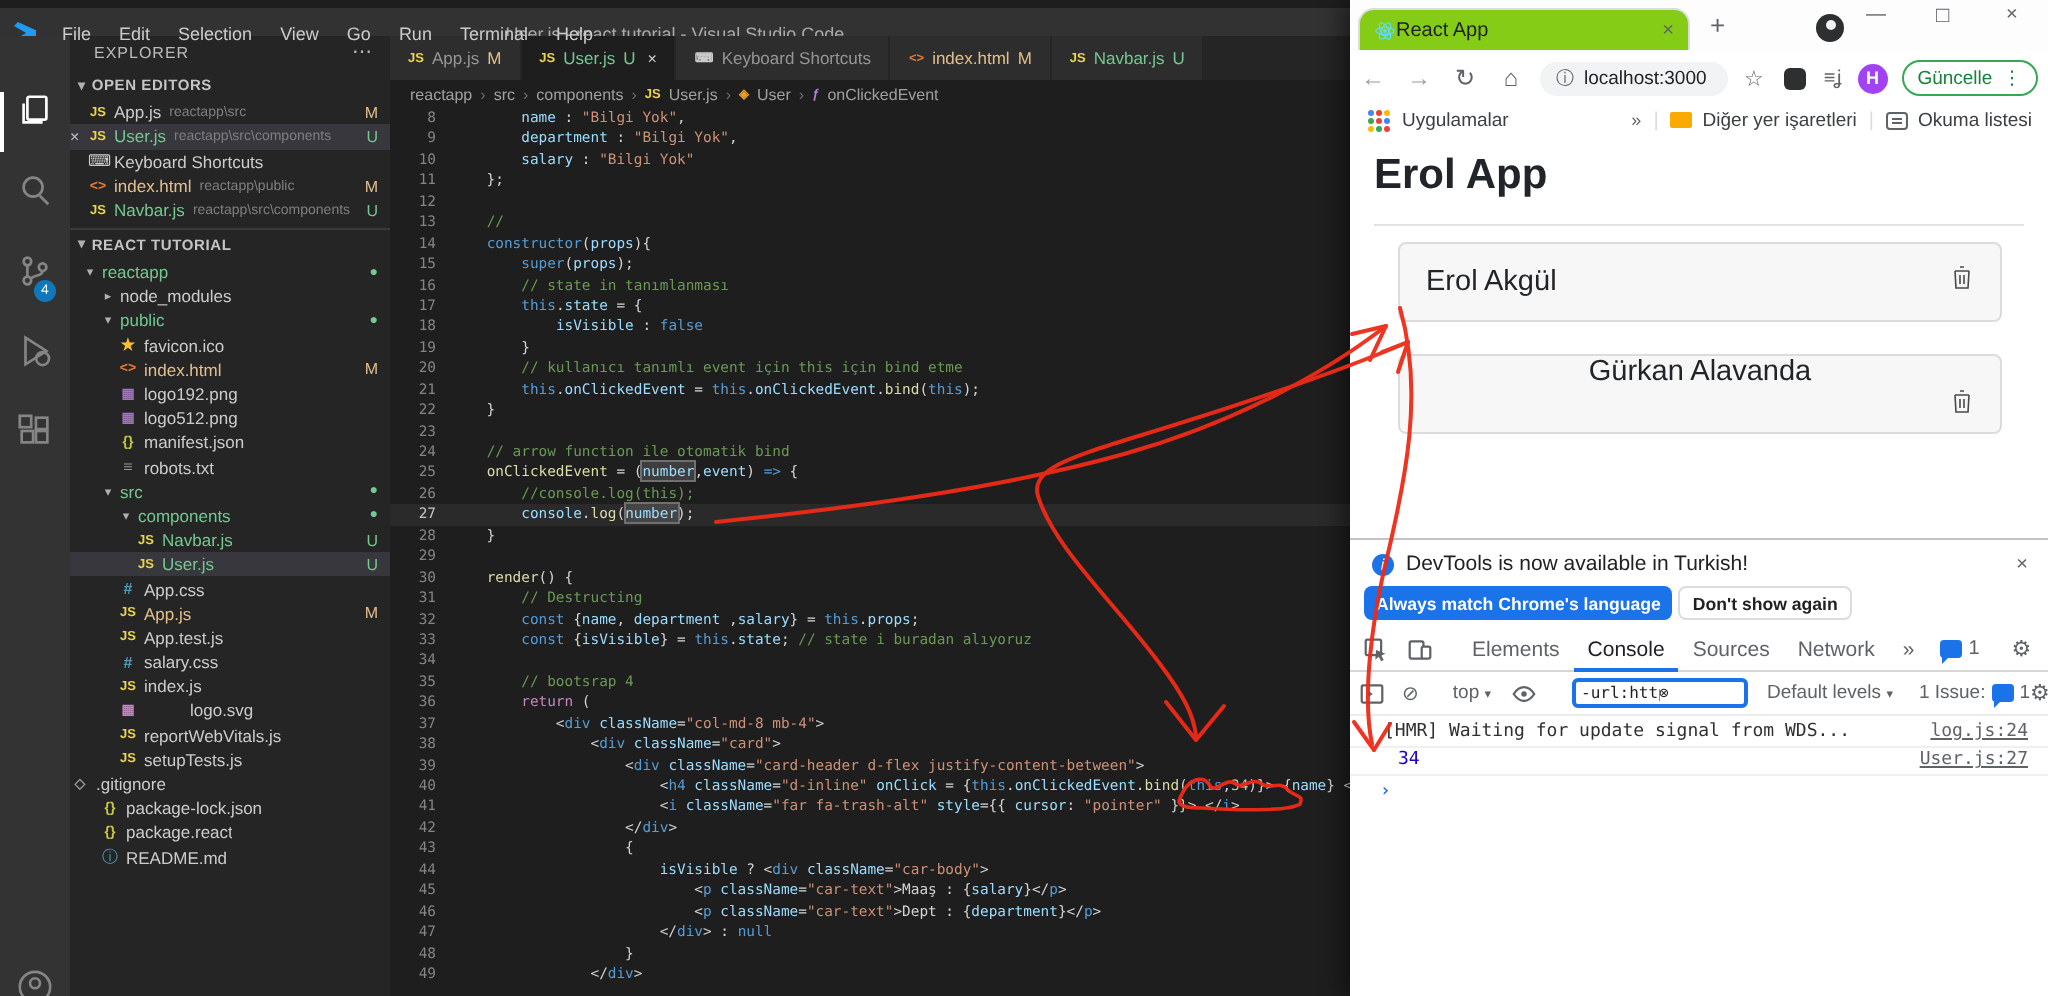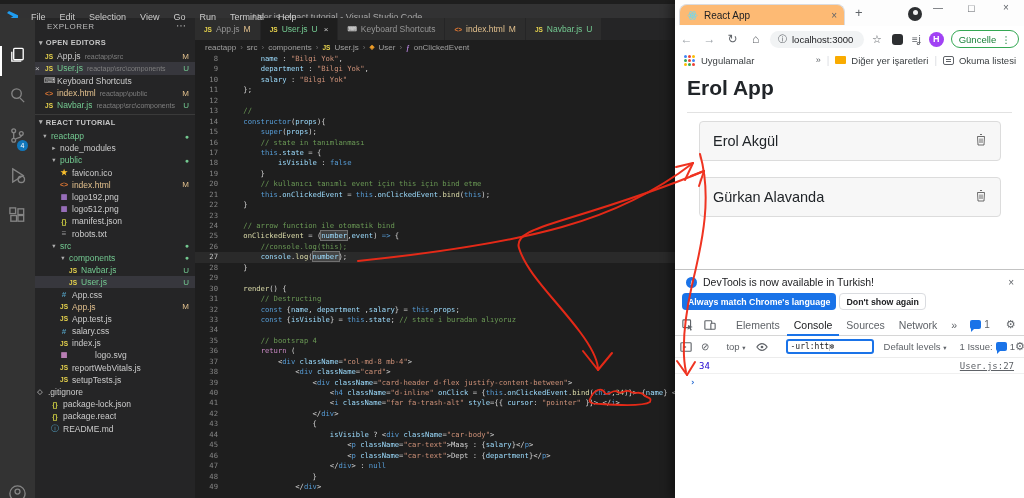--- a/index.html
+++ b/index.html
@@ -63,21 +63,21 @@
   .cline.cur .ln{color:#c6c6c6;}
   .lc{white-space:pre;color:#d4d4d4;}
   .tk-p{color:#d4d4d4}.tk-k{color:#569cd6}.tk-v{color:#9cdcfe}.tk-f{color:#dcdcaa}.tk-s{color:#ce9178}
   .tk-c{color:#6a9955}.tk-num{color:#b5cea8}.tk-t{color:#569cd6}.tk-ctl{color:#c586c0}
   .tk-vh{color:#9cdcfe;background:rgba(110,110,110,.40);box-shadow:0 0 0 1px #707070;}
 
   
   #chrome{left:675px;top:0;width:349px;height:498px;background:#ffffff;box-shadow:-4px 0 10px rgba(0,0,0,.45);}
   .tabstrip{position:absolute;left:0;top:0;width:349px;height:26px;background:#fdfdfd;}
   .btab{position:absolute;left:4px;top:4px;width:166px;height:21px;border:1px solid #dadce0;border-bottom:none;
-        border-radius:8px 8px 0 0;background:#fdba74;display:flex;align-items:center;padding:0 7px;gap:6px;}
+        border-radius:8px 8px 0 0;background:#84cc16;display:flex;align-items:center;padding:0 7px;}
   .btab-title{font-size:10px;color:#202124;flex:1;}
   .btab .tclose{color:#5f6368;font-size:10px;}
   .newtab-btn{position:absolute;left:180px;top:5px;font-size:13px;color:#5f6368;}
   .profile-dot{position:absolute;left:233px;top:7px;width:14px;height:14px;border-radius:50%;background:#2d2f31;}
   .profile-dot:after{content:"";position:absolute;left:4.5px;top:3px;width:5px;height:5px;border-radius:50%;background:#f1f1f1;}
   .winctl{position:absolute;top:2px;font-size:10px;color:#5f6368;}
   .toolbar{position:absolute;left:0;top:26px;width:349px;height:26px;background:#ffffff;display:flex;align-items:center;}
   .nav-ic{font-size:12px;color:#5f6368;width:23px;text-align:center;}
   .nav-ic.dim{color:#9aa0a6;}
   .omnibox{display:flex;align-items:center;gap:5px;width:94px;height:17px;background:#f1f3f4;border-radius:9px;padding:0 8px;margin:0 3px;}
@@ -656,21 +656,21 @@
     <div class="page">
       <div class="page-h1">Erol App</div>
       <div class="page-hr"></div>
       <div id="cards">
           <div class="card" style="top: 53px;">
             <span class="card-name">Erol Akgül</span>
             <span class="trash"><svg viewBox="0 0 24 26">
                 <path d="M5 7h14M10 3h4m-9 4l1 17h12l1-17M10 11v9m4-9v9"></path>
               </svg></span>
           </div>
-          <div class="card" style="top: 109px;">
+          <div class="card" style="top: 109px; flex-direction: column;">
             <span class="card-name">Gürkan Alavanda</span>
             <span class="trash"><svg viewBox="0 0 24 26">
                 <path d="M5 7h14M10 3h4m-9 4l1 17h12l1-17M10 11v9m4-9v9"></path>
               </svg></span>
           </div>
         </div>
     </div>
 
     <div class="devtools">
       <div class="dt-notice1">
@@ -740,20 +740,24 @@
         <span class="issue-chip">
           <span>1 Issue:</span>
           <span class="bubble"></span>
           <span>1</span>
         </span>
         <span style="font-size:11px;margin-left:auto;margin-right:8px">⚙</span>
       </div>
 
       <div class="dt-console" id="dt-console">
           <div class="con-row">
+            <span class="con-txt ">[HMR] Waiting for update signal from WDS...</span>
+            <span class="con-link">log.js:24</span>
+          </div>
+          <div class="con-row">
             <span class="con-txt number">34</span>
             <span class="con-link">User.js:27</span>
           </div>
           <div class="con-prompt">›</div>
         </div>
     </div>
   </div>
 
   <svg id="annotations" viewBox="0 0 1024 498">
     <g stroke="#ef2a17" stroke-width="2" fill="none" stroke-linecap="round" opacity="0.95">

